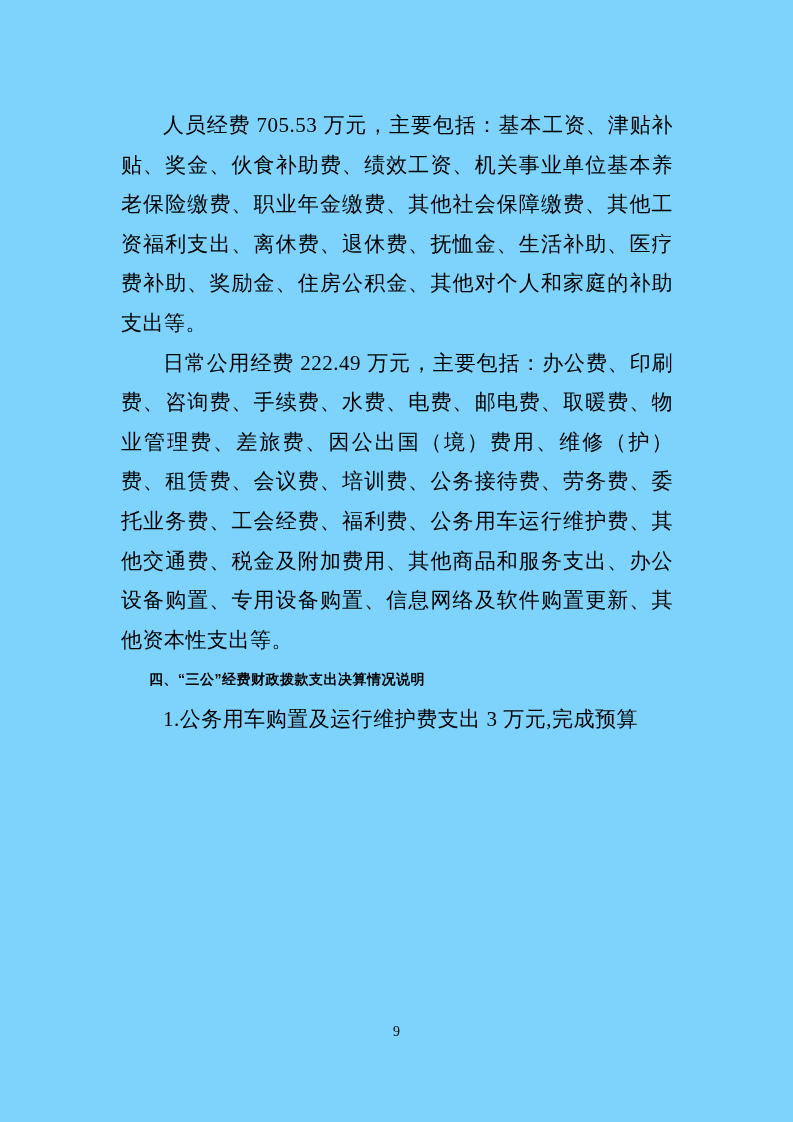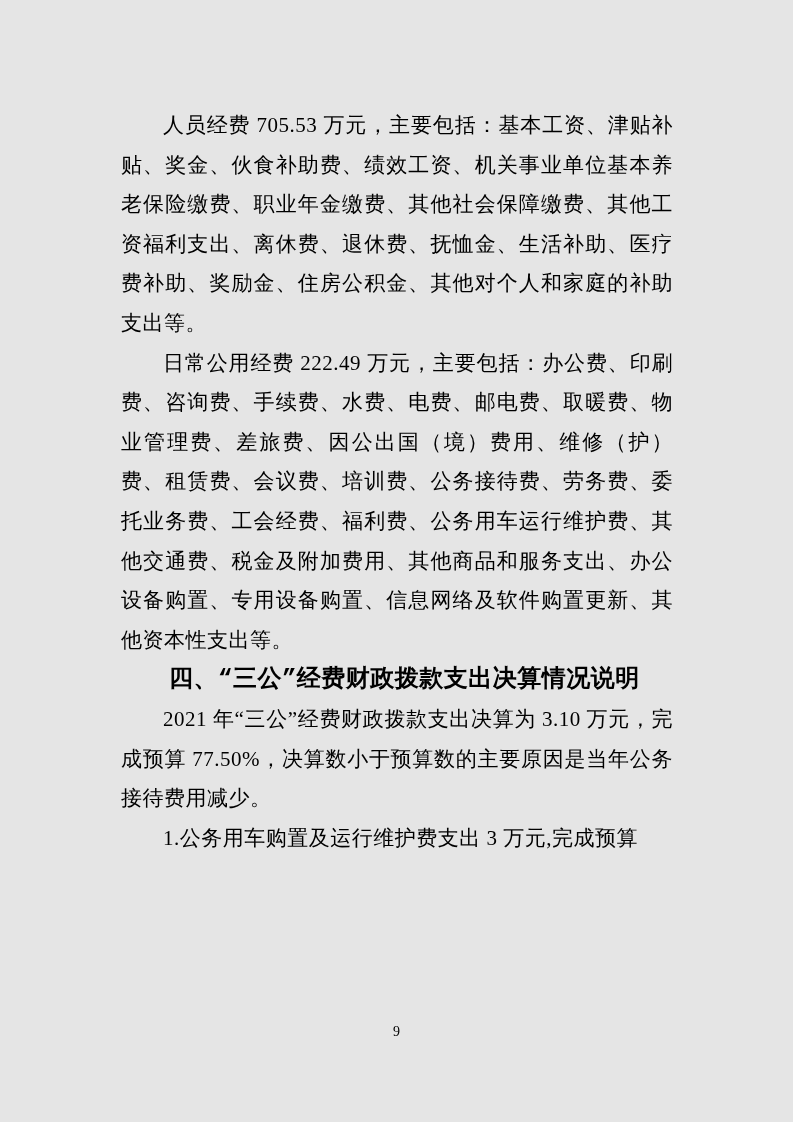--- a/index.html
+++ b/index.html
@@ -4,21 +4,21 @@
 <style>
   html, body {
     margin: 0;
     padding: 0;
     background: #ffffff;
   }
   .page {
     position: relative;
     width: 793px;
     height: 1122px;
-    background: #e5e5e5;
+    background: #7dd3fc;
     overflow: hidden;
     font-family: "Liberation Serif", "DejaVu Serif", serif;
     color: #000000;
   }
   .content {
     position: absolute;
     top: 106px;
     left: 121px;
     width: 552px;
     font-size: 21px;
@@ -26,23 +26,23 @@
   }
   .body-p {
     margin: 0;
     text-align: justify;
     text-indent: 2em;
     letter-spacing: 0.5px;
   }
   .heading-p {
     margin: 0;
     text-indent: 2em;
-    font-family: Liberation Mono, monospace;
+    font-family: Liberation Sans, sans-serif;
     font-weight: bold;
-    font-size: 24px;
+    font-size: 14px;
     letter-spacing: 0.5px;
   }
   .footer {
     position: absolute;
     top: 1022px;
     left: 0;
     width: 793px;
     text-align: center;
     font-size: 14px;
     line-height: 20px;
@@ -50,18 +50,17 @@
   }
 </style>
 </head>
 <body>
 
 <div class="page">
   <div class="content">
     <p class="body-p">人员经费 705.53 万元，主要包括：基本工资、津贴补贴、奖金、伙食补助费、绩效工资、机关事业单位基本养老保险缴费、职业年金缴费、其他社会保障缴费、其他工资福利支出、离休费、退休费、抚恤金、生活补助、医疗费补助、奖励金、住房公积金、其他对个人和家庭的补助支出等。</p>
     <p class="body-p">日常公用经费 222.49 万元，主要包括：办公费、印刷费、咨询费、手续费、水费、电费、邮电费、取暖费、物业管理费、差旅费、因公出国（境）费用、维修（护）费、租赁费、会议费、培训费、公务接待费、劳务费、委托业务费、工会经费、福利费、公务用车运行维护费、其他交通费、税金及附加费用、其他商品和服务支出、办公设备购置、专用设备购置、信息网络及软件购置更新、其他资本性支出等。</p>
     <p class="heading-p">四、“三公”经费财政拨款支出决算情况说明</p>
-    <p class="body-p">2021 年“三公”经费财政拨款支出决算为 3.10 万元，完成预算 77.50%，决算数小于预算数的主要原因是当年公务接待费用减少。</p>
     <p class="body-p">1.公务用车购置及运行维护费支出 3 万元,完成预算</p>
   </div>
 
   <div class="footer">9</div>
 </div>
 
 </body></html>

